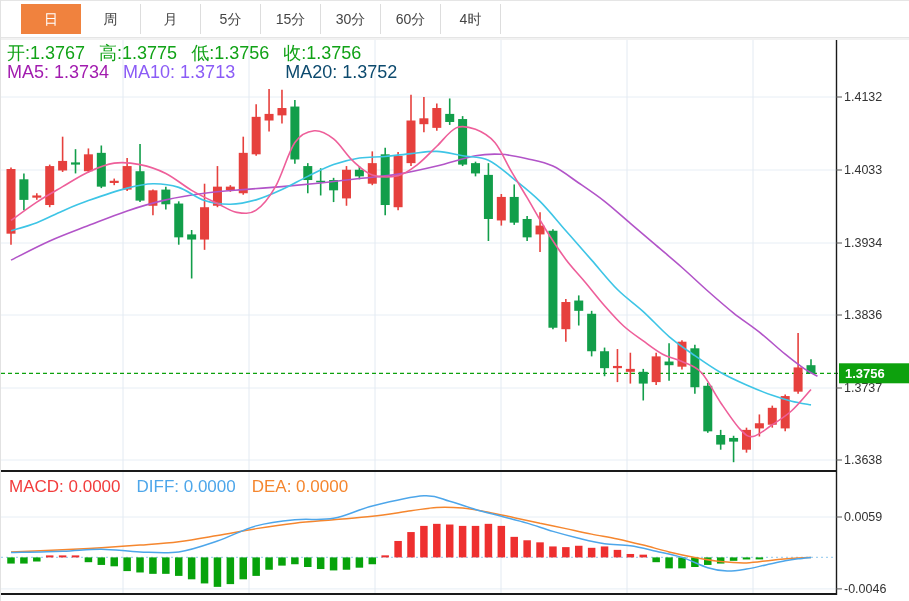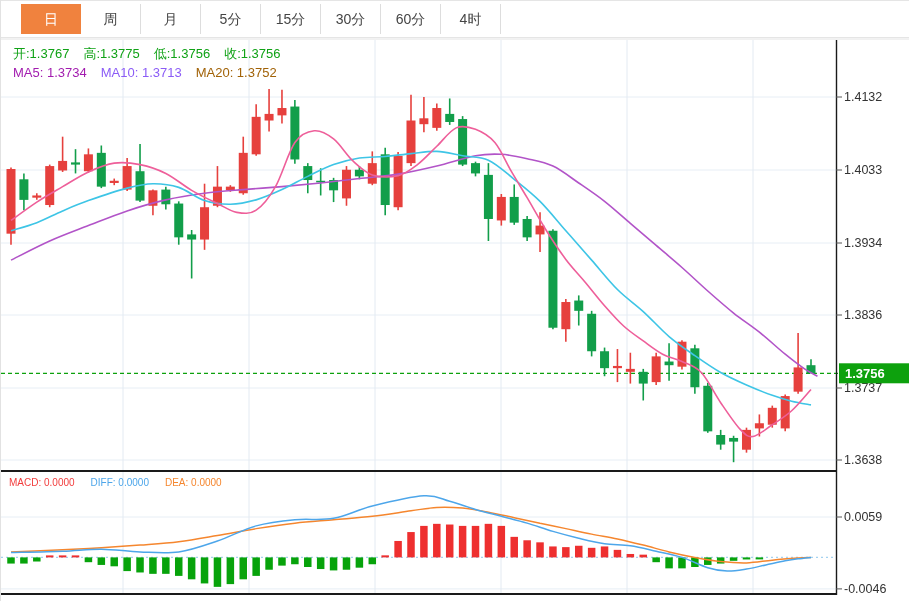--- a/index.html
+++ b/index.html
@@ -5,23 +5,23 @@
   html,body{margin:0;padding:0;background:#fff;}
   #app{position:relative;width:909px;height:601px;background:#fff;overflow:hidden;
        font-family:"Liberation Sans",sans-serif;border-left:1px solid #e2e2e2;box-sizing:border-box;}
   #tabbar{position:absolute;top:0;left:0;width:909px;height:38px;background:#fff;
           border-top:1px solid #e5e5e5;border-bottom:1px solid #e5e5e5;box-sizing:border-box;
           display:flex;align-items:center;padding-left:20px;}
   .tab{width:60px;height:30px;line-height:30px;text-align:center;font-size:14px;color:#444;
        border-right:1px solid #ddd;cursor:pointer;background:#fff;box-sizing:border-box;}
   .tab.active{color:#fff;border-right:none;}
   #chartwrap{position:absolute;top:38px;left:0;width:909px;height:563px;}
-  #infobar{position:absolute;top:44px;left:12px;z-index:5;font-size:13px;line-height:19px;}
+  #infobar{position:absolute;top:44px;left:6px;z-index:5;font-size:18px;line-height:19px;}
   #infobar .row span{margin-right:14px;white-space:nowrap;}
-  #macdbar{position:absolute;top:477px;left:8px;z-index:5;font-size:10px;}
+  #macdbar{position:absolute;top:477px;left:8px;z-index:5;font-size:17px;}
   #macdbar span{margin-right:16px;white-space:nowrap;}
   svg text{font-family:"Liberation Sans",sans-serif;}
 </style>
 </head>
 <body>
 
 <div id="app">
   <div id="tabbar">
       <div class="tab active" style="background: rgb(240, 130, 62);">日</div>
       <div class="tab">周</div>
@@ -269,16 +269,16 @@
           <text x="843" y="554.9" font-size="12.5" fill="#333333">-0.0046</text>
         </g>
         <g>
           <rect x="838" y="325.29149797570847" width="71" height="20" fill="#0da10d"></rect>
           <text x="844" y="339.79149797570847" font-size="13" font-weight="bold" fill="#ffffff">1.3756</text>
         </g>
       </svg>
   </div>
   <div id="infobar">
     <div class="row" id="ohlcrow"><span style="color: rgb(16, 162, 22);">开:1.3767</span><span style="color: rgb(16, 162, 22);">高:1.3775</span><span style="color: rgb(16, 162, 22);">低:1.3756</span><span style="color: rgb(16, 162, 22);">收:1.3756</span></div>
-    <div class="row" id="marow"><span style="color: #a21caf;">MA5: 1.3734</span><span style="color: #8b5cf6;">MA10: 1.3713</span><span style="color: #a16207;">MA20: 1.3752</span></div>
+    <div class="row" id="marow"><span style="color: #a21caf;">MA5: 1.3734</span><span style="color: #8b5cf6;">MA10: 1.3713</span><span style="color: #0c4a6e; margin-left: 36px;">MA20: 1.3752</span></div>
   </div>
   <div id="macdbar"><span style="color: rgb(242, 60, 60);">MACD: 0.0000</span><span style="color: rgb(77, 166, 234);">DIFF: 0.0000</span><span style="color: rgb(245, 134, 46);">DEA: 0.0000</span></div>
 </div>
 
 </body></html>

